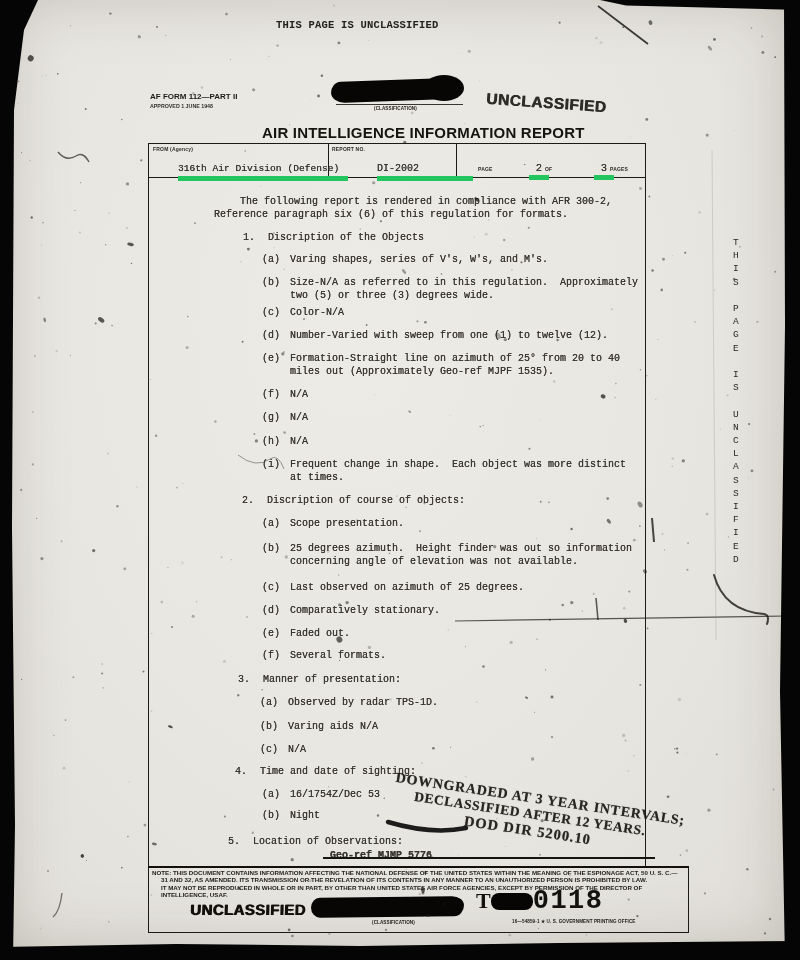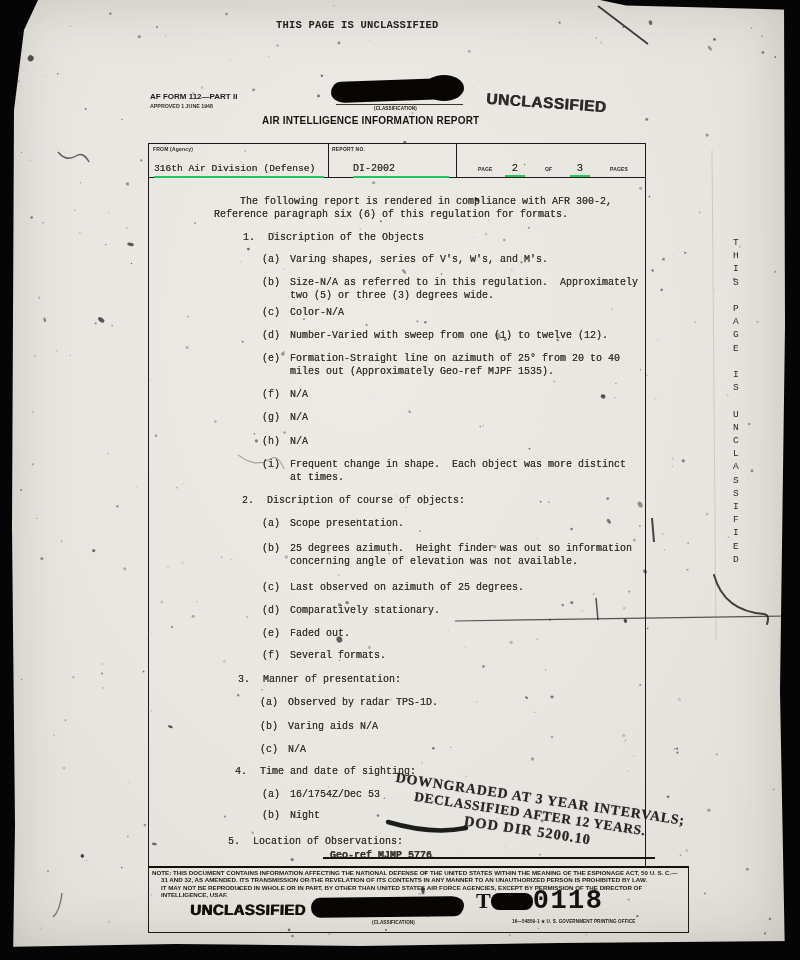--- a/index.html
+++ b/index.html
@@ -25,21 +25,21 @@
          color:#38342e;text-shadow:0 0 .5px rgba(45,40,33,.85);}
   .row{display:flex;align-items:flex-start;}
   .row .lbl{flex:0 0 28px;}
   .row .txt{white-space:pre;}
   .heading{display:flex;}
   .heading .num{flex:0 0 25px;}
   
   .plabel{font-size:5px;font-weight:700;color:#2c2a26;letter-spacing:.2px;}
   #form-number{font-size:8px;font-weight:700;color:#1d1b18;}
   #form-approved{font-size:5.3px;font-weight:700;color:#35322d;}
-  #report-title{font-size:10px;font-weight:700;color:#16140f;letter-spacing:.2px;}
+  #report-title{font-size:15px;font-weight:700;color:#16140f;letter-spacing:.2px;margin-top:9px;}
   
   #formbox{left:148px;top:143px;width:496px;height:723px;border:1.6px solid #1c1a16;}
   #notebox{left:148px;top:866px;width:539px;height:64px;border:1.5px solid #1c1a16;
            border-top:2.5px solid #121009;}
   .vline{background:#1c1a16;width:1.3px;}
   .hline{background:#1c1a16;height:1.3px;}
   
   .redact{background:#070605;}
   
   .stamp{font-weight:700;color:#1b1916;}
@@ -61,21 +61,21 @@
   
   #note-text{left:152px;top:869px;width:508px;font-size:6.2px;line-height:7.4px;
     font-weight:700;color:#201d18;}
   #note-text div{white-space:nowrap;}
   #note-text div + div{padding-left:9px;}
   
   #top-banner{font-family:"Liberation Mono",monospace;font-size:10.5px;font-weight:700;
     color:#24221e;letter-spacing:.2px;}
   #side-banner{font-family:"Liberation Mono",monospace;font-size:9.5px;line-height:13.2px;
     color:#2b2925;white-space:pre;text-align:center;}
-  .underlined{border-bottom:2px solid #22c55e;}
+  .underlined{border-bottom:5px solid #22c55e;margin-left:24px;}
   svg.overlay{pointer-events:none;}
 </style>
 </head>
 <body>
 
 <div id="paper" class="abs"></div>
 
 <div id="top-banner" class="abs" style="left:276px;top:19px;">THIS PAGE IS UNCLASSIFIED</div>
 
 <div id="form-number" class="abs" style="left:150px;top:92px;">AF FORM 112—PART II</div>

